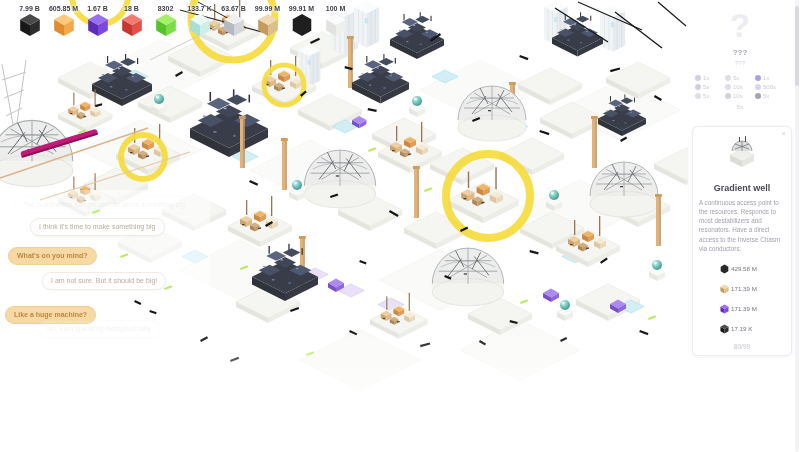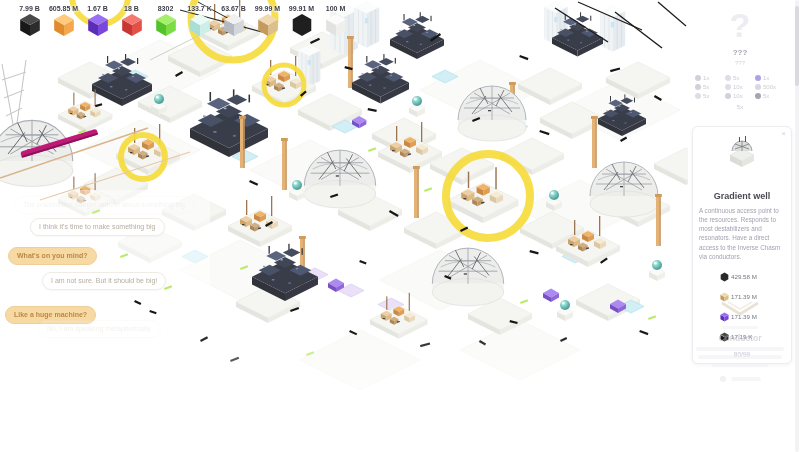--- a/index.html
+++ b/index.html
@@ -36,21 +36,21 @@
   #req-grid{display:flex;flex-wrap:wrap;width:96px;margin:7px auto 0;justify-content:center}
   .req{width:30px;display:flex;align-items:center;justify-content:flex-start;margin:1.5px 0;opacity:.8}
   .req-dot{width:6px;height:6px;border-radius:50%;display:inline-block;margin-right:2px}
   .req-val{font-size:6px;color:#bdbccb}
   #unknown-footer{font-size:6px;color:#c9c8d4;margin-top:4px}
 
   #well-card{position:absolute;left:4px;top:126px;width:100px;background:#fff;
              border:1px solid #ececf1;border-radius:6px;box-shadow:0 1px 4px rgba(40,40,60,.06);
              padding:6px 6px 5px;box-sizing:border-box;text-align:center}
   #well-close{position:absolute;right:5px;top:2px;font-size:8px;color:#cfcfd8;cursor:pointer}
-  #well-title{font-size:9px;font-weight:bold;color:#4a4a55;margin-top:16px}
+  #well-title{font-size:9px;font-weight:bold;color:#4a4a55;margin-top:8px}
   #well-desc{font-size:6.3px;color:#a29fb0;text-align:left;line-height:1.45;margin-top:5px}
   #cost-grid{display:flex;flex-wrap:wrap;margin-top:6px;justify-content:center}
   .cost{width:44px;display:flex;align-items:center;margin:1px 0}
   .cost svg{flex:0 0 auto;margin-right:2px}
   .cost-val{font-size:6.2px;color:#73737f;white-space:nowrap}
   #well-count{font-size:6.5px;color:#c5c4d0;margin-top:4px}
 
   #conductor-card{position:absolute;left:0;top:300px;width:104px;text-align:center;opacity:.55}
   #conductor-bar-top{width:36px;height:3px;background:#f1f0f4;border-radius:2px;margin:4px auto 0}
   #conductor-title{font-size:8.5px;font-weight:bold;color:#b7b5c2;margin-top:4px}
@@ -547,32 +547,17 @@
   <polygon points="1,6 10,11 10,21 1,16" fill="#181818"></polygon>
   <polygon points="10,11 19,6 19,16 10,21" fill="#2c2c2c"></polygon>
   <polygon points="1,6 10,1 19,6 10,11" fill="#4a4a4a"></polygon>
             </svg></span>
        <span class="cost-val">17.19 K</span>
         </div>
       </div>
     <div id="well-count">80/99</div>
   </div>
 
-  <div id="conductor-card">
-    <svg width="44" height="18" viewBox="0 0 44 18">
-      <polyline points="4,3 22,14 40,3" fill="none" stroke="#d8cdb8" stroke-width="3"></polyline>
-      <polyline points="10,2 22,9 34,2" fill="none" stroke="#e9e2d2" stroke-width="2"></polyline>
-    </svg>
-    <div id="conductor-bar-top"></div>
-    <div id="conductor-title">Conductor</div>
-    <div class="ghost-line" style="width:88px"></div>
-    <div class="ghost-line" style="width:84px"></div>
-    <div class="ghost-line" style="width:56px"></div>
-    <div id="conductor-row">
-      <span class="req-dot"></span>
-      <span class="ghost-line"></span>
-    </div>
-  </div>
 
   <div id="scrollbar">
     <div id="scroll-thumb"></div>
   </div>
 </div>
 
 </body></html>

